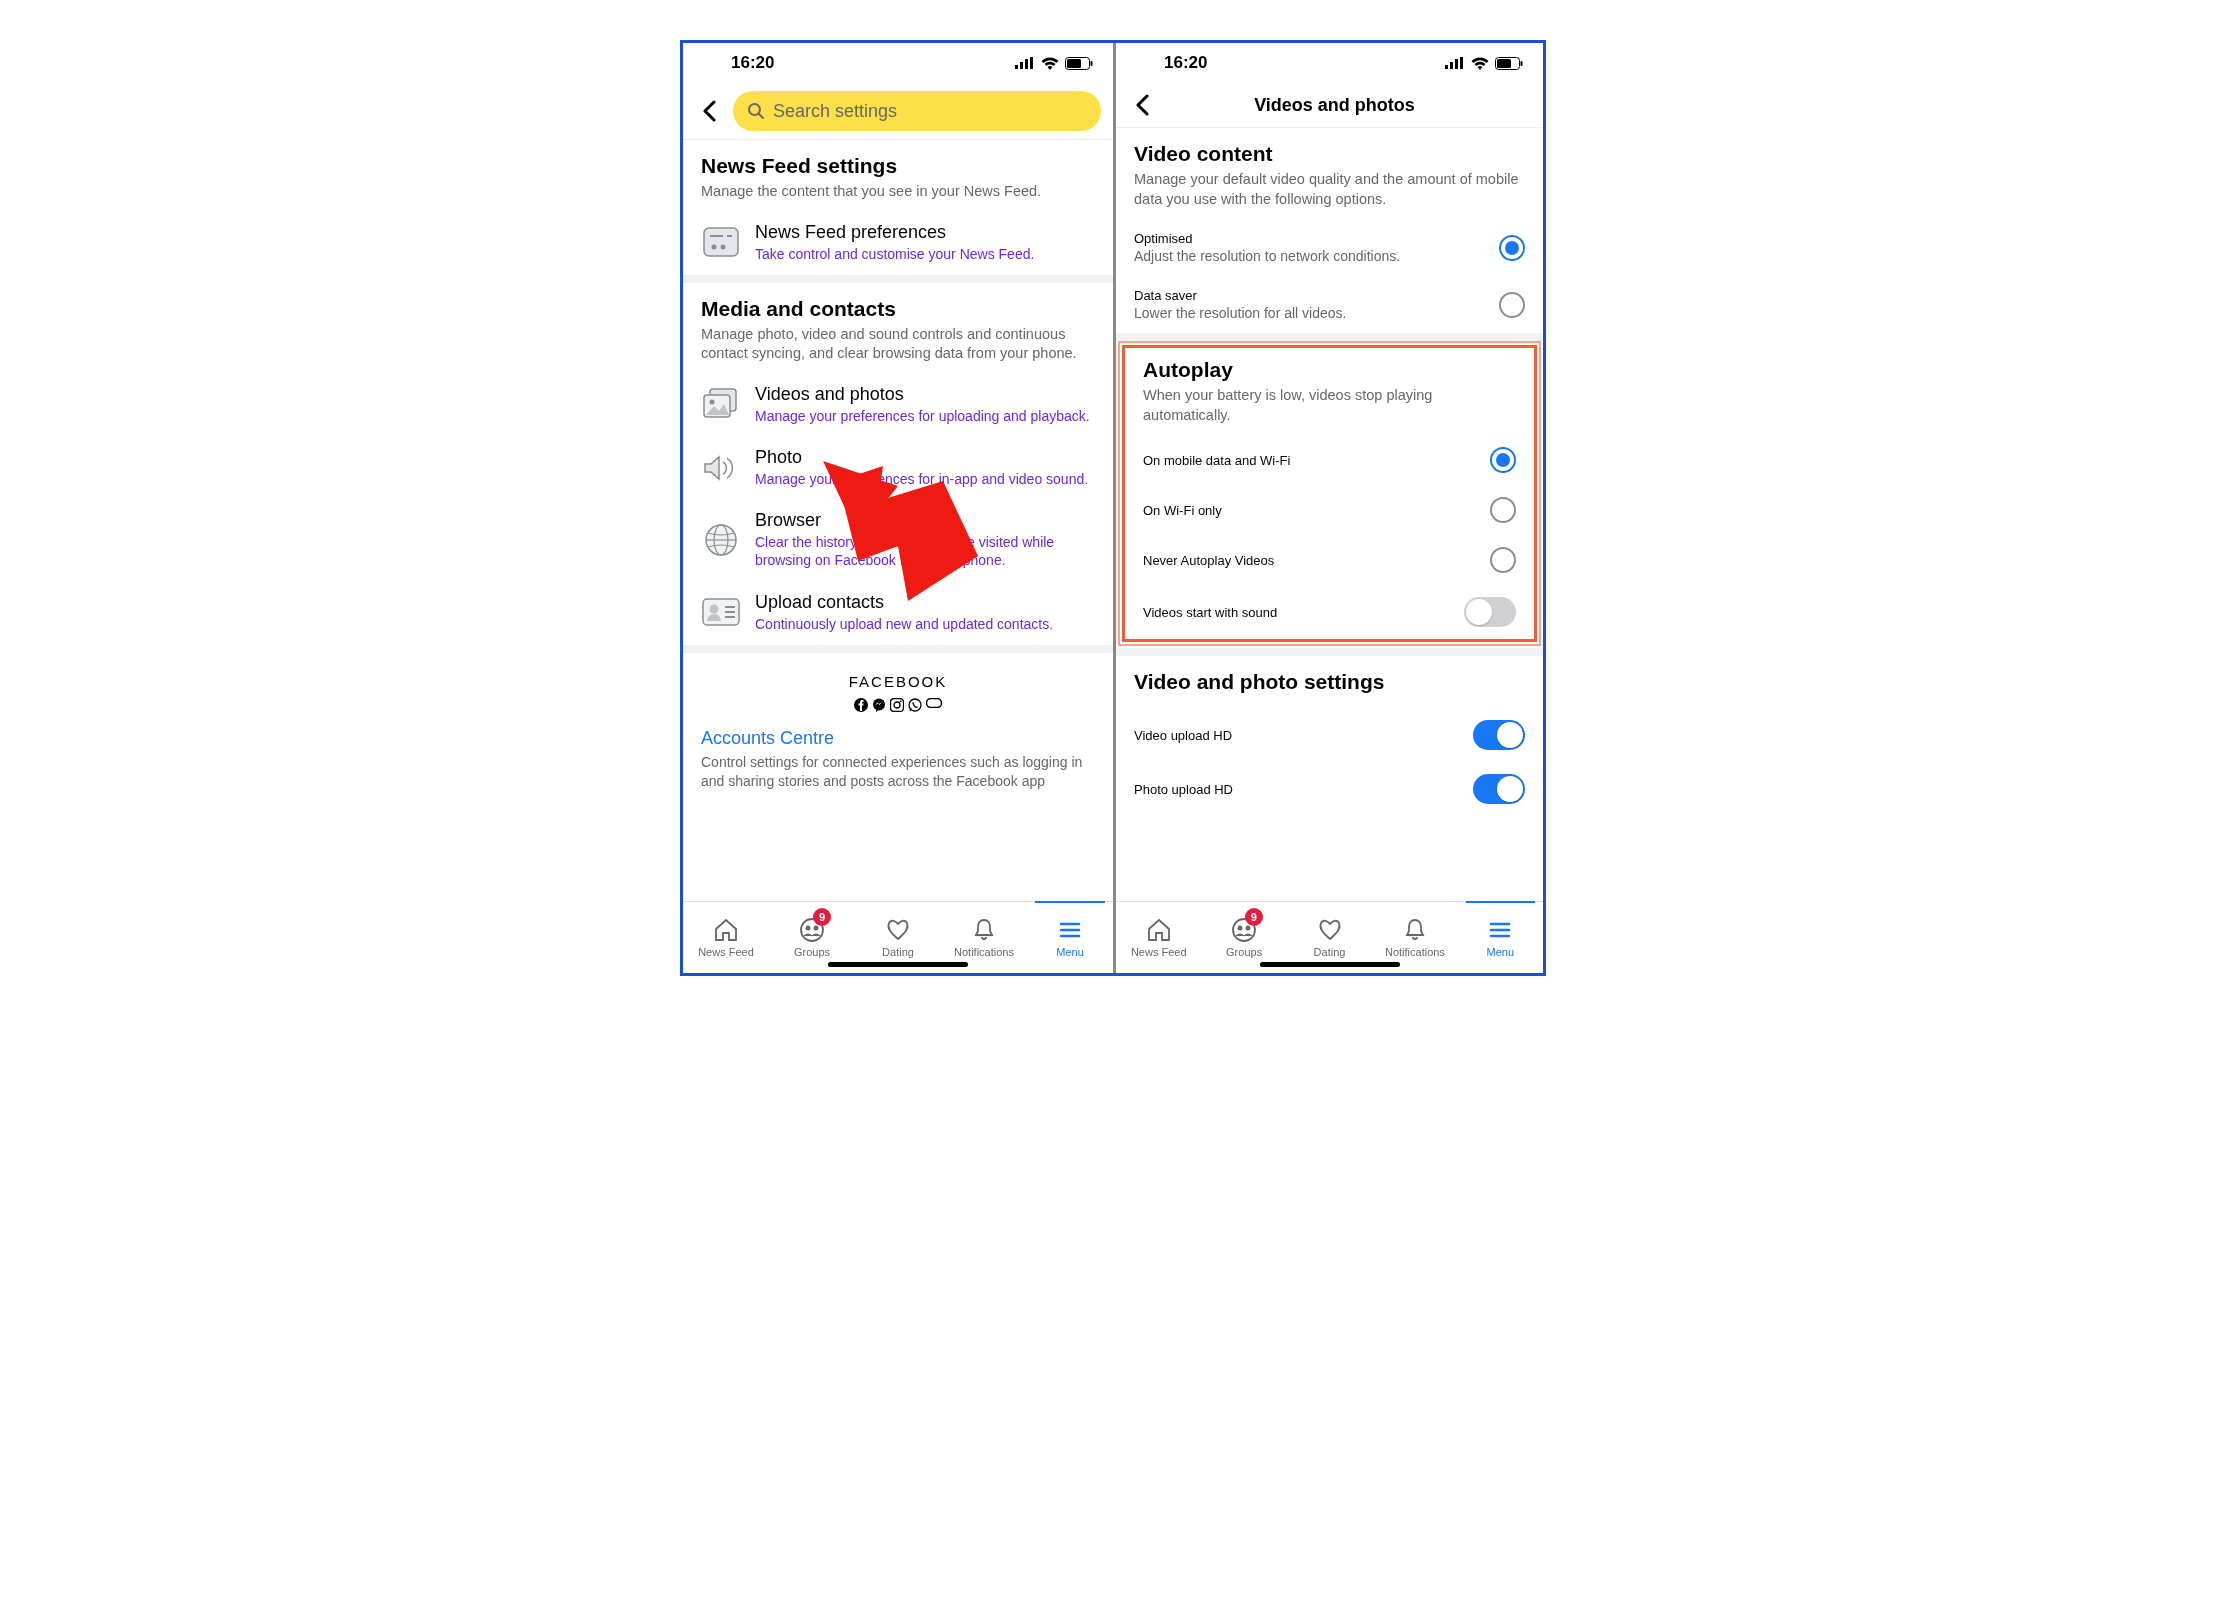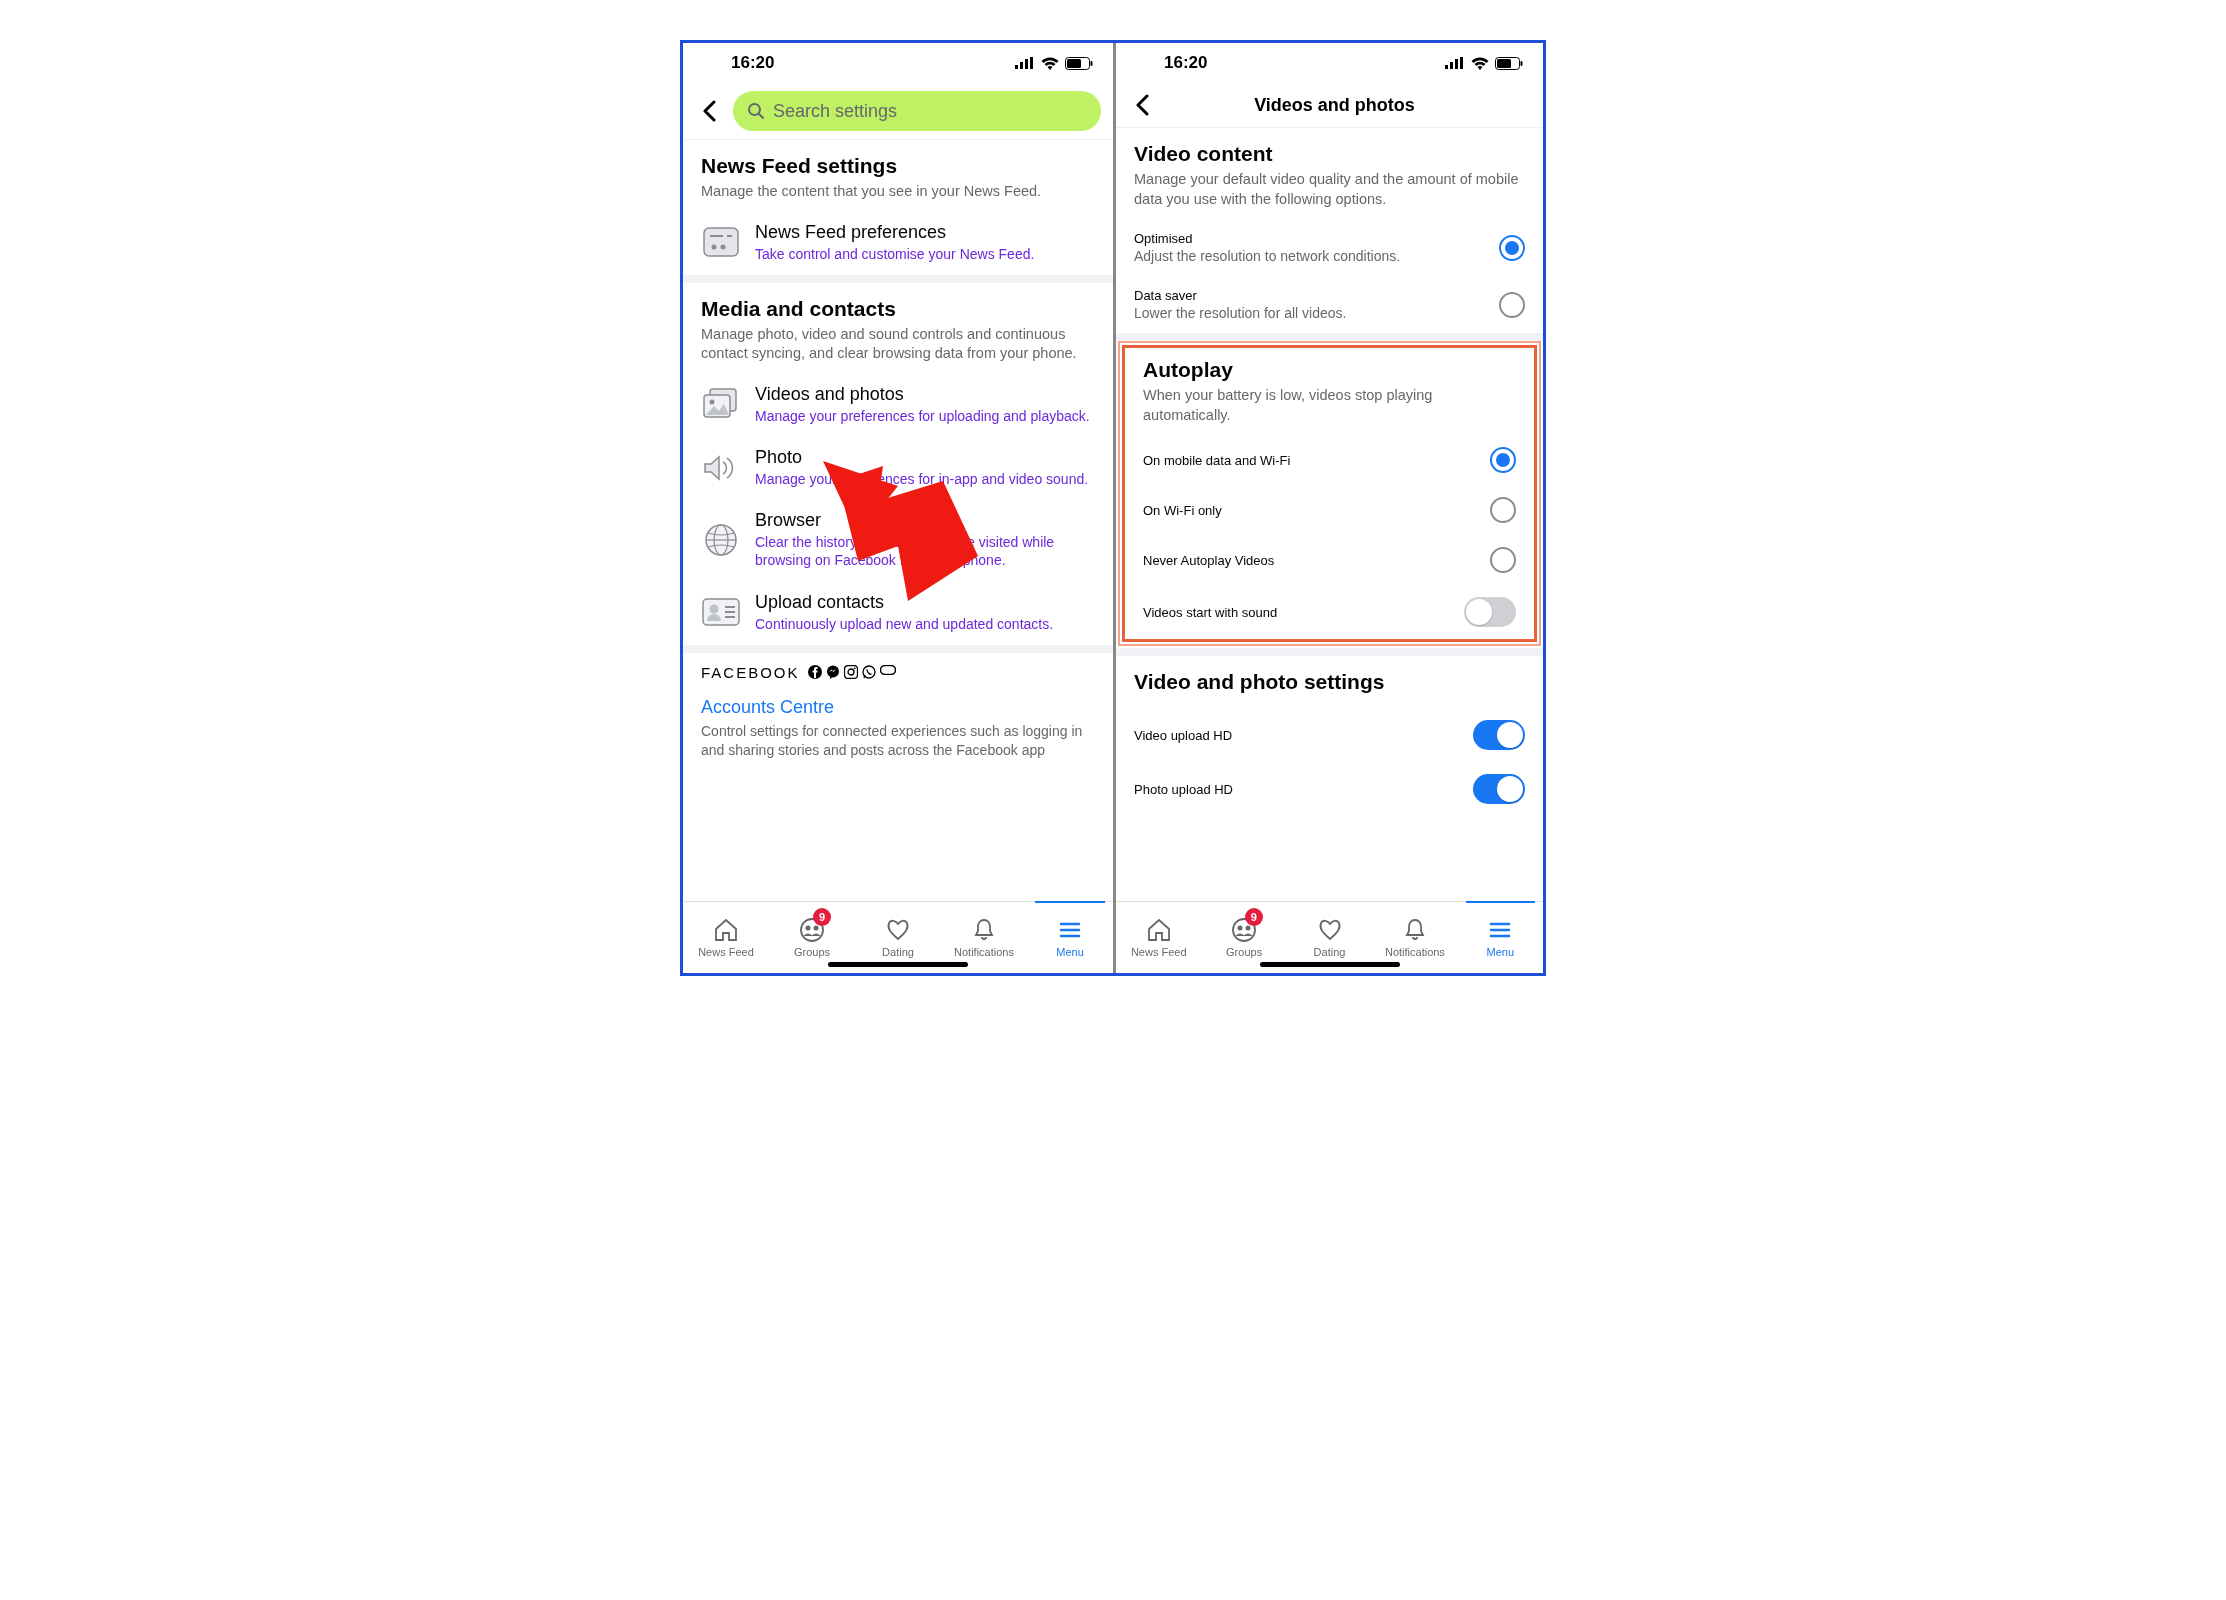--- a/index.html
+++ b/index.html
@@ -44,21 +44,21 @@
     gap: 10px;
     border-bottom: 1px solid #eee;
   }
   .back-chevron {
     width: 28px; height: 28px;
     display: flex; align-items: center; justify-content: center;
     font-size: 24px; font-weight: 700;
   }
   .search-pill {
     flex: 1;
-    background: #bef264;
+    background: #fde047;
     border-radius: 22px;
     height: 40px;
     display: flex;
     align-items: center;
     padding: 0 14px;
     color: #65676b;
     font-size: 18px;
     gap: 8px;
   }
   .nav-title {
@@ -95,24 +95,24 @@
   .row .icon-slot {
     width: 40px; height: 40px;
     display:flex; align-items:center; justify-content:center;
     flex-shrink: 0;
     color:#606770;
   }
   .row .texts { flex:1; min-width:0; }
   .row .row-title { font-size: 18px; font-weight: 400; color:#050505; }
   .row .row-desc { font-size: 14px; color:#6d28d9; line-height:1.3; margin-top:2px;}
   .fb-line {
-    padding: 11px 18px 6px;
+    padding: 20px 18px 6px;
     border-top: 8px solid #f0f2f5;
     display:flex; align-items:center; gap:8px;
-    font-size:15px; letter-spacing:2px; font-weight:400;
+    font-size:15px; letter-spacing:2px; font-weight:400;flex-direction:column;
   }
   .fb-icons { display:flex; gap:4px; font-size:14px; letter-spacing:0;}
   .accounts-link {
     padding: 10px 18px 2px;
     color:#1877f2;
     font-size:18px;
   }
   .accounts-desc {
     padding: 2px 18px 8px;
     font-size:14px; color:#65676b; line-height:1.35;

